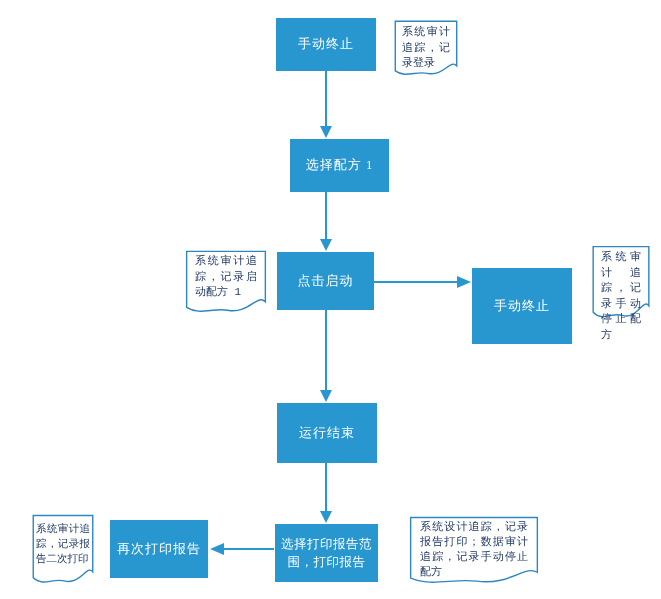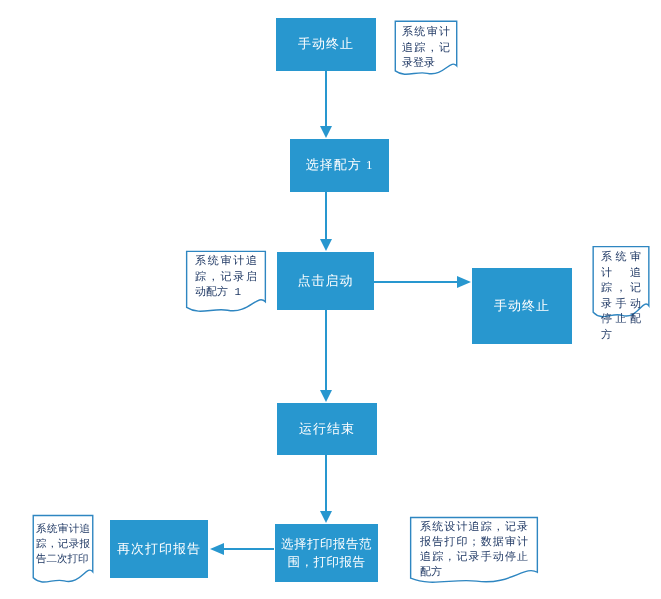--- a/index.html
+++ b/index.html
@@ -64,21 +64,21 @@
     text-align: justify;
     text-justify: inter-character;
     line-height: 1.42;
   }
 
   
   #node-login    { left: 276px; top: 18px;  width: 100px; height: 53px; }
   #node-select   { left: 290px; top: 139px; width: 99px;  height: 53px; }
   #node-start    { left: 277px; top: 252px; width: 97px;  height: 58px; }
   #node-manual   { left: 472px; top: 268px; width: 100px; height: 76px; text-align: right; }
-  #node-runend   { left: 277px; top: 403px; width: 100px; height: 52px; }
+  #node-runend   { left: 277px; top: 403px; width: 100px; height: 60px; }
   #node-print    { left: 275px; top: 524px; width: 103px; height: 58px; font-size: 12.5px; letter-spacing: 0.5px; }
   #node-reprint  { left: 110px; top: 520px; width: 98px;  height: 58px; }
 
   
   #note-login   { left: 394px; top: 20px;  width: 64px;  height: 62px; }
   #note-login   .note-text { padding: 4px 8px; }
   #note-start   { left: 185px; top: 250px; width: 82px;  height: 70px; font-family: Liberation Mono, monospace; }
   #note-start   .note-text { padding: 4px 10px; }
   #note-manual  { left: 592px; top: 245px; width: 58px;  height: 80px; }
   #note-manual  .note-text { padding: 4px 9px; }

